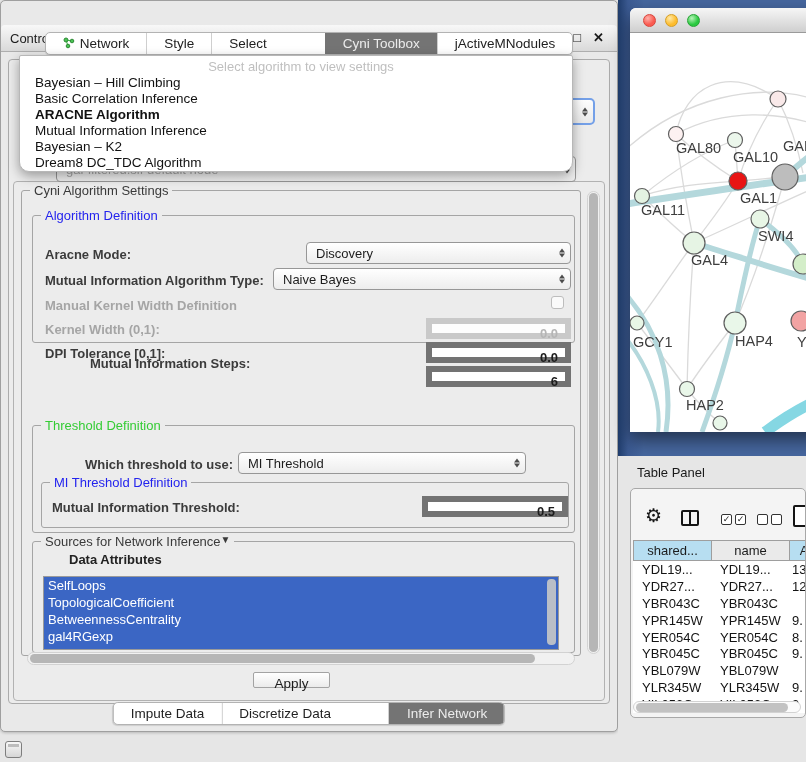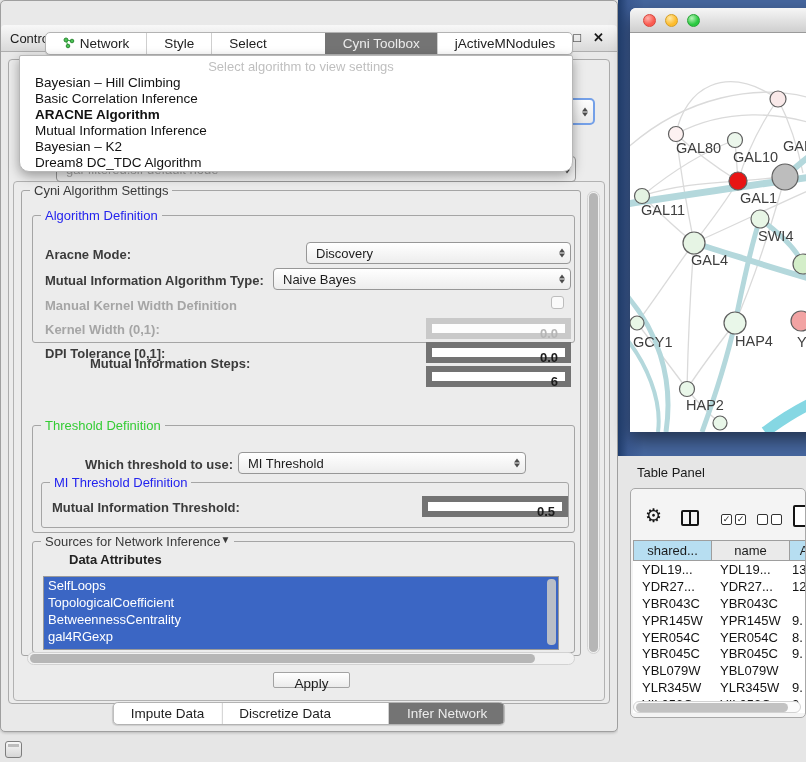--- a/index.html
+++ b/index.html
@@ -67,21 +67,21 @@
 
   
   .listbox { position:absolute; background:#3b66c4; border:1px solid #9a9a9a; overflow:hidden; }
   .list-item { font-size:13px; line-height:17px; color:#fff; padding-left:4px; white-space:nowrap; }
   .list-thumb { position:absolute; right:2px; top:2px; width:9px; height:66px; background:#b9bec7; border-radius:4px; }
 
   
   .sb-track { position:absolute; background:#f1f1f1; border:1px solid #d2d2d2; border-radius:7px; }
   .sb-thumb { position:absolute; background:#b6b6b6; border-radius:6px; }
 
-  .apply-btn { position:absolute; left:264px; top:612px; width:77px; height:16px;
+  .apply-btn { position:absolute; left:244px; top:612px; width:77px; height:16px;
     background:linear-gradient(#ffffff,#ebebeb); border:1px solid #a3a3a3; border-radius:2px;
     font-size:13.5px; color:#1c1c1c; text-align:center; line-height:22px; }
 
   .bottom-tabs { position:absolute; top:701px; left:50%; transform:translateX(-50%); z-index:10; }
 
   .checkbox { position:absolute; width:13px; height:13px; background:#fafafa;
     border:1px solid #bdbdbd; border-radius:3px; }
 
   .hub-row { position:absolute; display:flex; align-items:center; gap:8px; }
   .hub-row .arr { font-size:11px; color:#111; }

